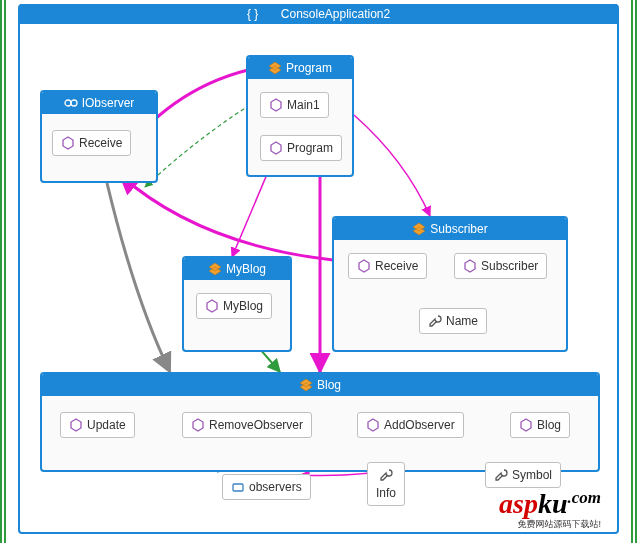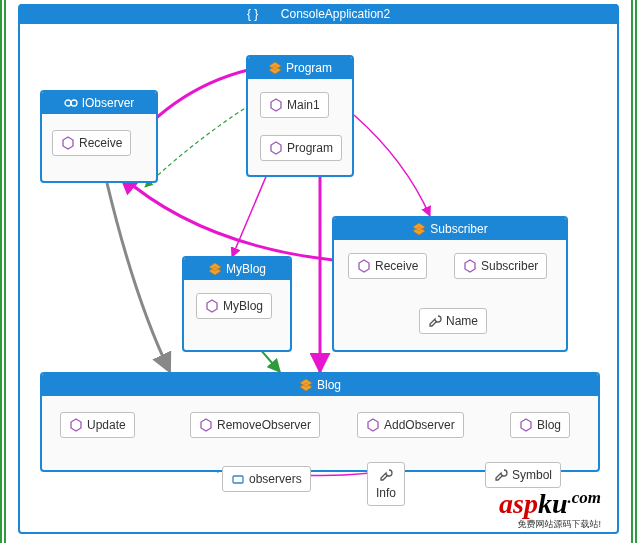--- a/index.html
+++ b/index.html
@@ -273,39 +273,39 @@
         <use href="#i-class"></use>
       </svg>
     <span>Blog</span>
   </div>
   <div class="member" style="left:18px; top:38px;">
     <svg class="icon">
         <use href="#i-method"></use>
       </svg>
     <span>Update</span>
   </div>
-  <div class="member" style="left:148px; top:38px;">
+  <div class="member" style="left:140px; top:38px;">
     <svg class="icon">
         <use href="#i-method"></use>
       </svg>
     <span>RemoveObserver</span>
   </div>
   <div class="member" style="left:315px; top:38px;">
     <svg class="icon">
         <use href="#i-method"></use>
       </svg>
     <span>AddObserver</span>
   </div>
   <div class="member" style="left:468px; top:38px;">
     <svg class="icon">
         <use href="#i-method"></use>
       </svg>
     <span>Blog</span>
   </div>
-  <div class="member" style="left:180px; top:92px;">
+  <div class="member" style="left:180px; top:100px;">
     <svg class="icon">
         <use href="#i-field"></use>
       </svg>
     <span>observers</span>
   </div>
   <div class="member" style="left:325px; top:88px;flex-direction:column;">
     <svg class="icon">
         <use href="#i-prop"></use>
       </svg>
     <span>Info</span>

